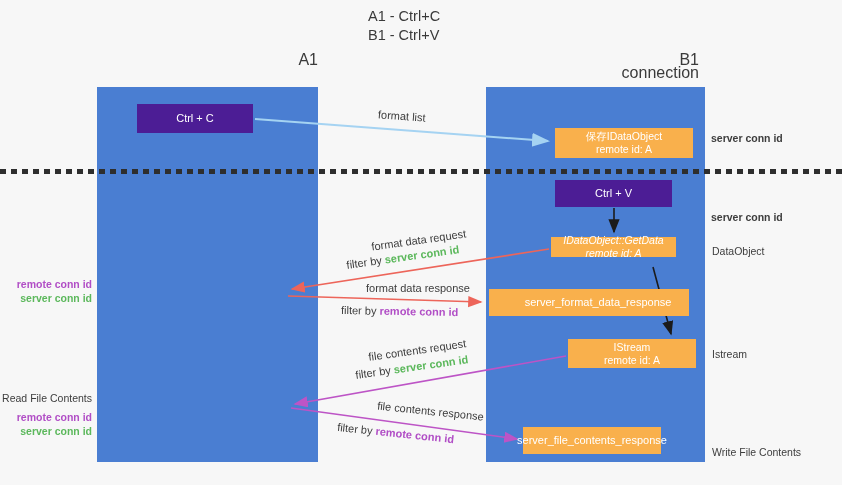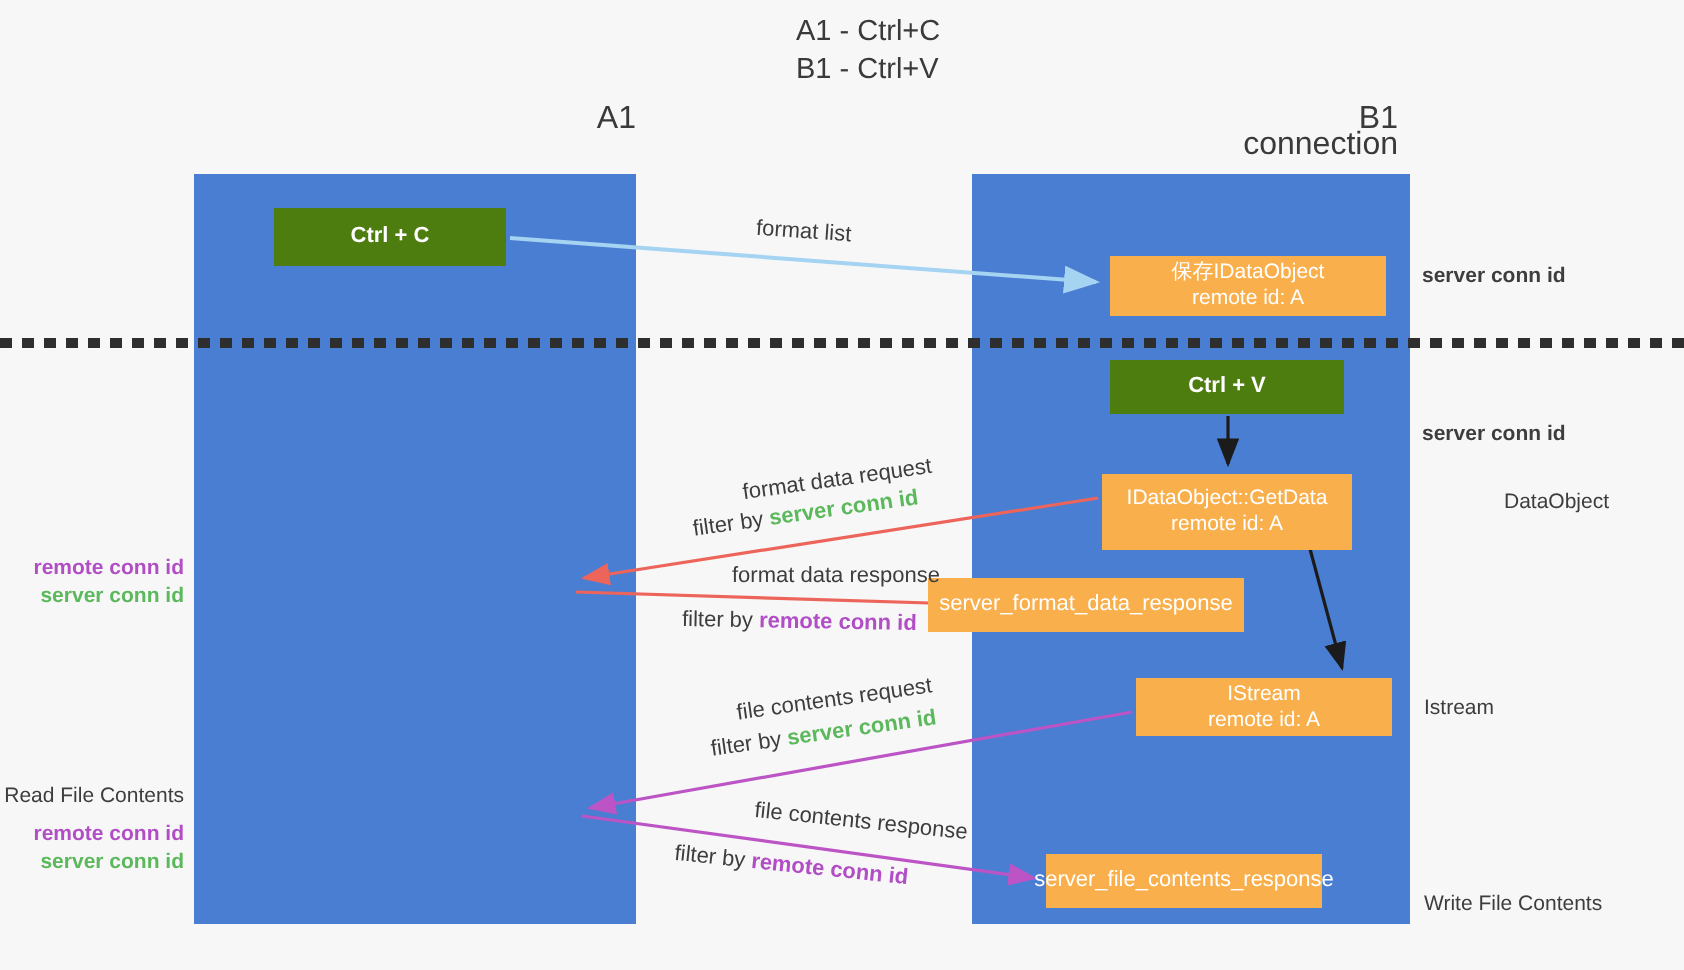--- a/index.html
+++ b/index.html
@@ -4,25 +4,25 @@
 <style>
   html,body{margin:0;padding:0;}
   .canvas{position:relative;width:842px;height:485px;background:#f7f7f7;
           font-family:"Liberation Sans",sans-serif;overflow:hidden;}
   .lane{position:absolute;top:87px;height:375px;background:#4a7ed2;}
   .lane-left{left:97px;width:221px;}
   .lane-right{left:486px;width:219px;}
   .dotted{position:absolute;left:0;top:169px;width:842px;height:5px;
           background:repeating-linear-gradient(90deg,#2e2e2e 0 6px,transparent 6px 11px);}
   .svg-layer{position:absolute;left:0;top:0;pointer-events:none;}
-  .title{position:absolute;left:368px;top:7px;font-size:14.5px;color:#3a3a3a;line-height:19px;margin-left:30px;}
+  .title{position:absolute;left:368px;top:7px;font-size:14.5px;color:#3a3a3a;line-height:19px;}
   .lane-header{position:absolute;top:53px;text-align:right;font-size:16px;color:#3a3a3a;line-height:13px;}
   .node{position:absolute;display:flex;flex-direction:column;align-items:center;justify-content:center;
         color:#fff;font-size:11px;line-height:13px;text-align:center;white-space:nowrap;}
-  .node-green{background:#4d7c0f;font-weight:bold;}
+  .node-green{background:#4c1d95;}
   .node-orange{background:#f9b04c;}
   .node-small{font-size:10.5px;}
   .elabel{position:absolute;font-size:11px;color:#3d3d3d;white-space:nowrap;}
   .lbl-green{color:#5cb85c;font-weight:bold;}
   .lbl-purple{color:#b14ec6;font-weight:bold;}
   .side{position:absolute;font-size:10.5px;color:#3d3d3d;white-space:nowrap;}
   .left-block{position:absolute;left:0;width:92px;text-align:right;font-size:10.5px;
               line-height:14px;white-space:nowrap;}
 </style>
 </head>
@@ -78,32 +78,32 @@
 
   <div class="node node-orange node-small" style="left:555px;top:128px;width:138px;height:30px;">
     <span>保存IDataObject</span>
     <span>remote id: A</span>
   </div>
 
   <div class="node node-green" style="left:555px;top:180px;width:117px;height:27px;">
     <span>Ctrl + V</span>
   </div>
 
-  <div class="node node-orange node-small" style="left:551px;top:237px;width:125px;height:38px;">
+  <div class="node node-orange node-small" style="left:551px;top:237px;width:125px;height:20px;font-style:italic;">
     <span>IDataObject::GetData</span>
     <span>remote id: A</span>
   </div>
 
   <div class="node node-orange node-small" style="left:568px;top:339px;width:128px;height:29px;">
     <span>IStream</span>
     <span>remote id: A</span>
   </div>
 
 
-  <div class="node node-orange" style="left:464px;top:289px;width:158px;height:27px;">
+  <div class="node node-orange" style="left:489px;top:289px;width:182px;height:27px;padding-left:18px;">
     <span>server_format_data_response</span>
   </div>
 
 
   <div class="node node-orange" style="left:523px;top:427px;width:138px;height:27px;">
     <span>server_file_contents_response</span>
   </div>
 
   <div class="elabel" style="left:378px;top:110px;transform:rotate(4deg);">format list</div>
 
@@ -126,21 +126,21 @@
   </div>
 
   <div class="elabel" style="left:377px;top:405px;transform:rotate(6deg);">file contents response</div>
   <div class="elabel" style="left:337px;top:427px;transform:rotate(6deg);">
     <span>filter by</span>
     <span class="lbl-purple">remote conn id</span>
   </div>
 
   <div class="side lbl-green" style="left:711px;top:132px;">server conn id</div>
   <div class="side lbl-green" style="left:711px;top:211px;">server conn id</div>
-  <div class="side" style="left:712px;top:245px;margin-left:40px;">DataObject</div>
+  <div class="side" style="left:712px;top:245px;">DataObject</div>
   <div class="side" style="left:712px;top:348px;">Istream</div>
   <div class="side" style="left:712px;top:446px;">Write File Contents</div>
 
   <div class="left-block" style="top:277px;">
     <div class="lbl-purple">remote conn id</div>
     <div class="lbl-green">server conn id</div>
   </div>
   <div class="left-block" style="top:391px;color:#3d3d3d;">Read File Contents</div>
   <div class="left-block" style="top:410px;">
     <div class="lbl-purple">remote conn id</div>

